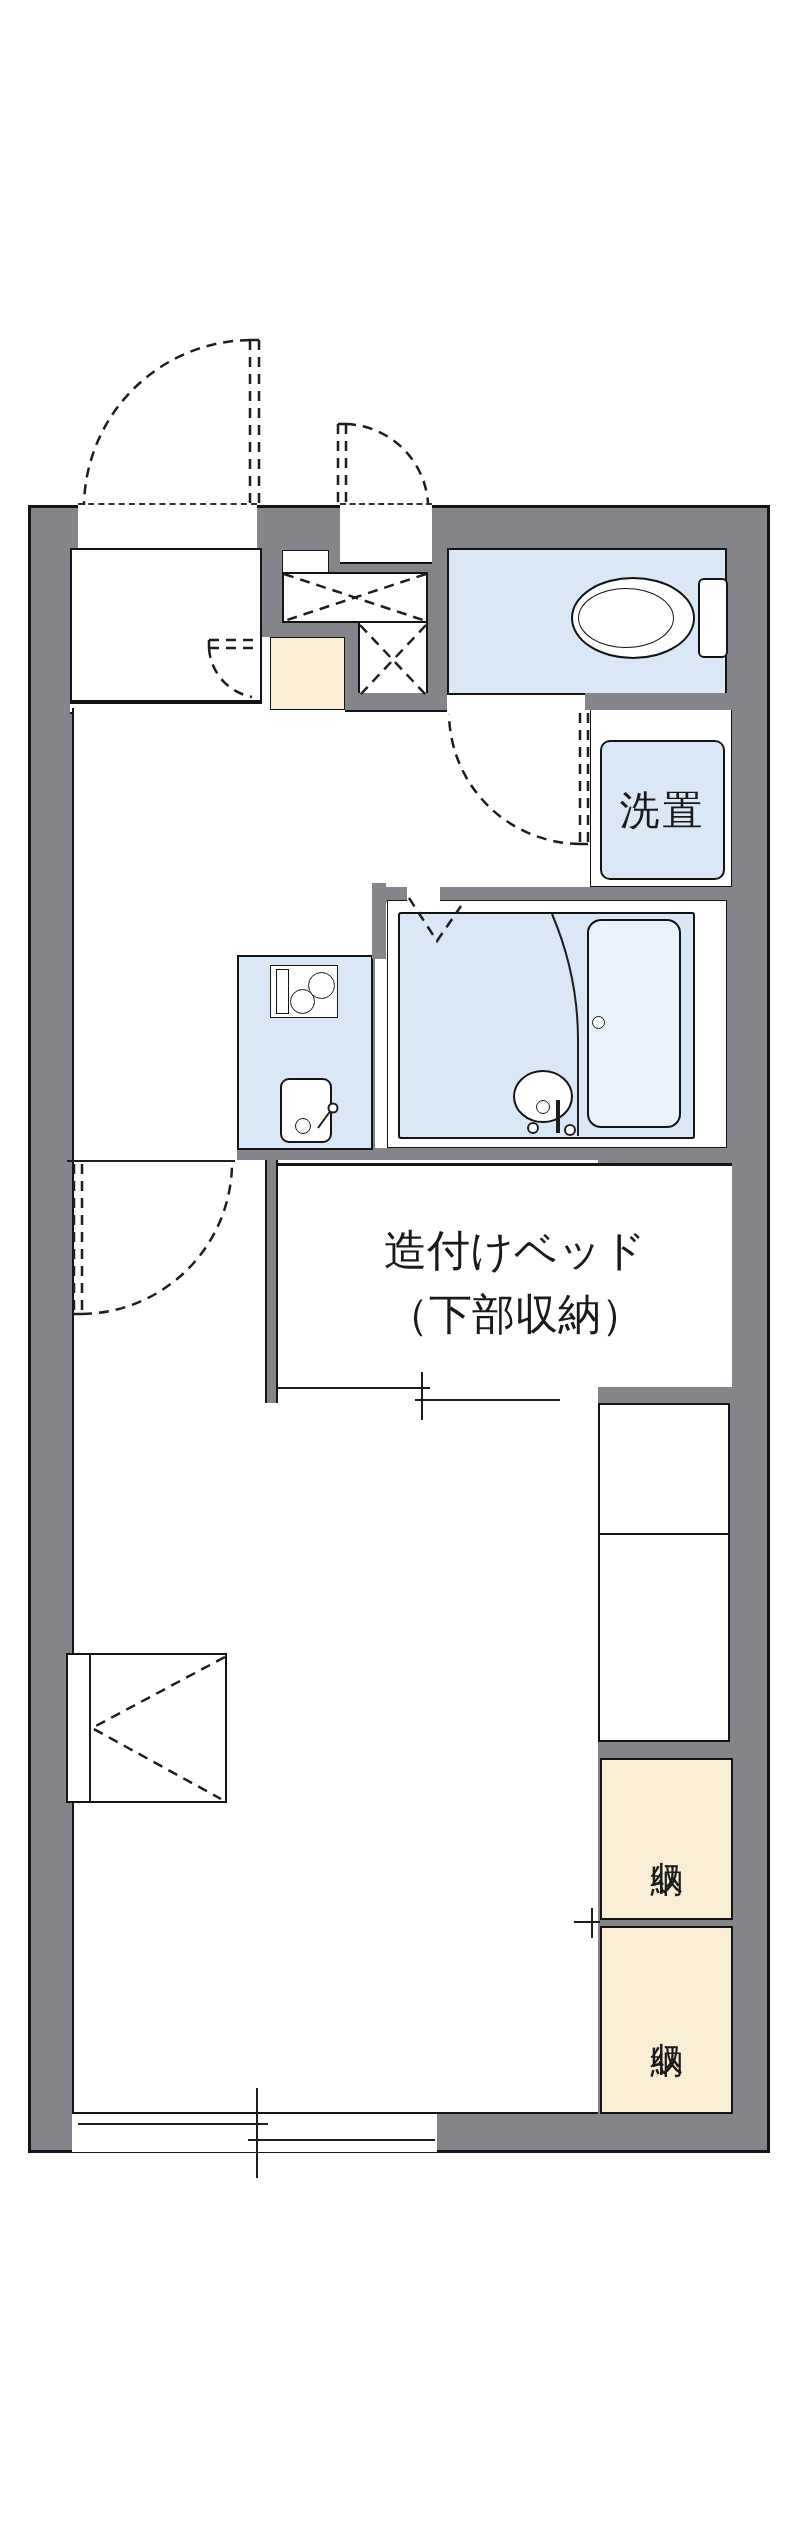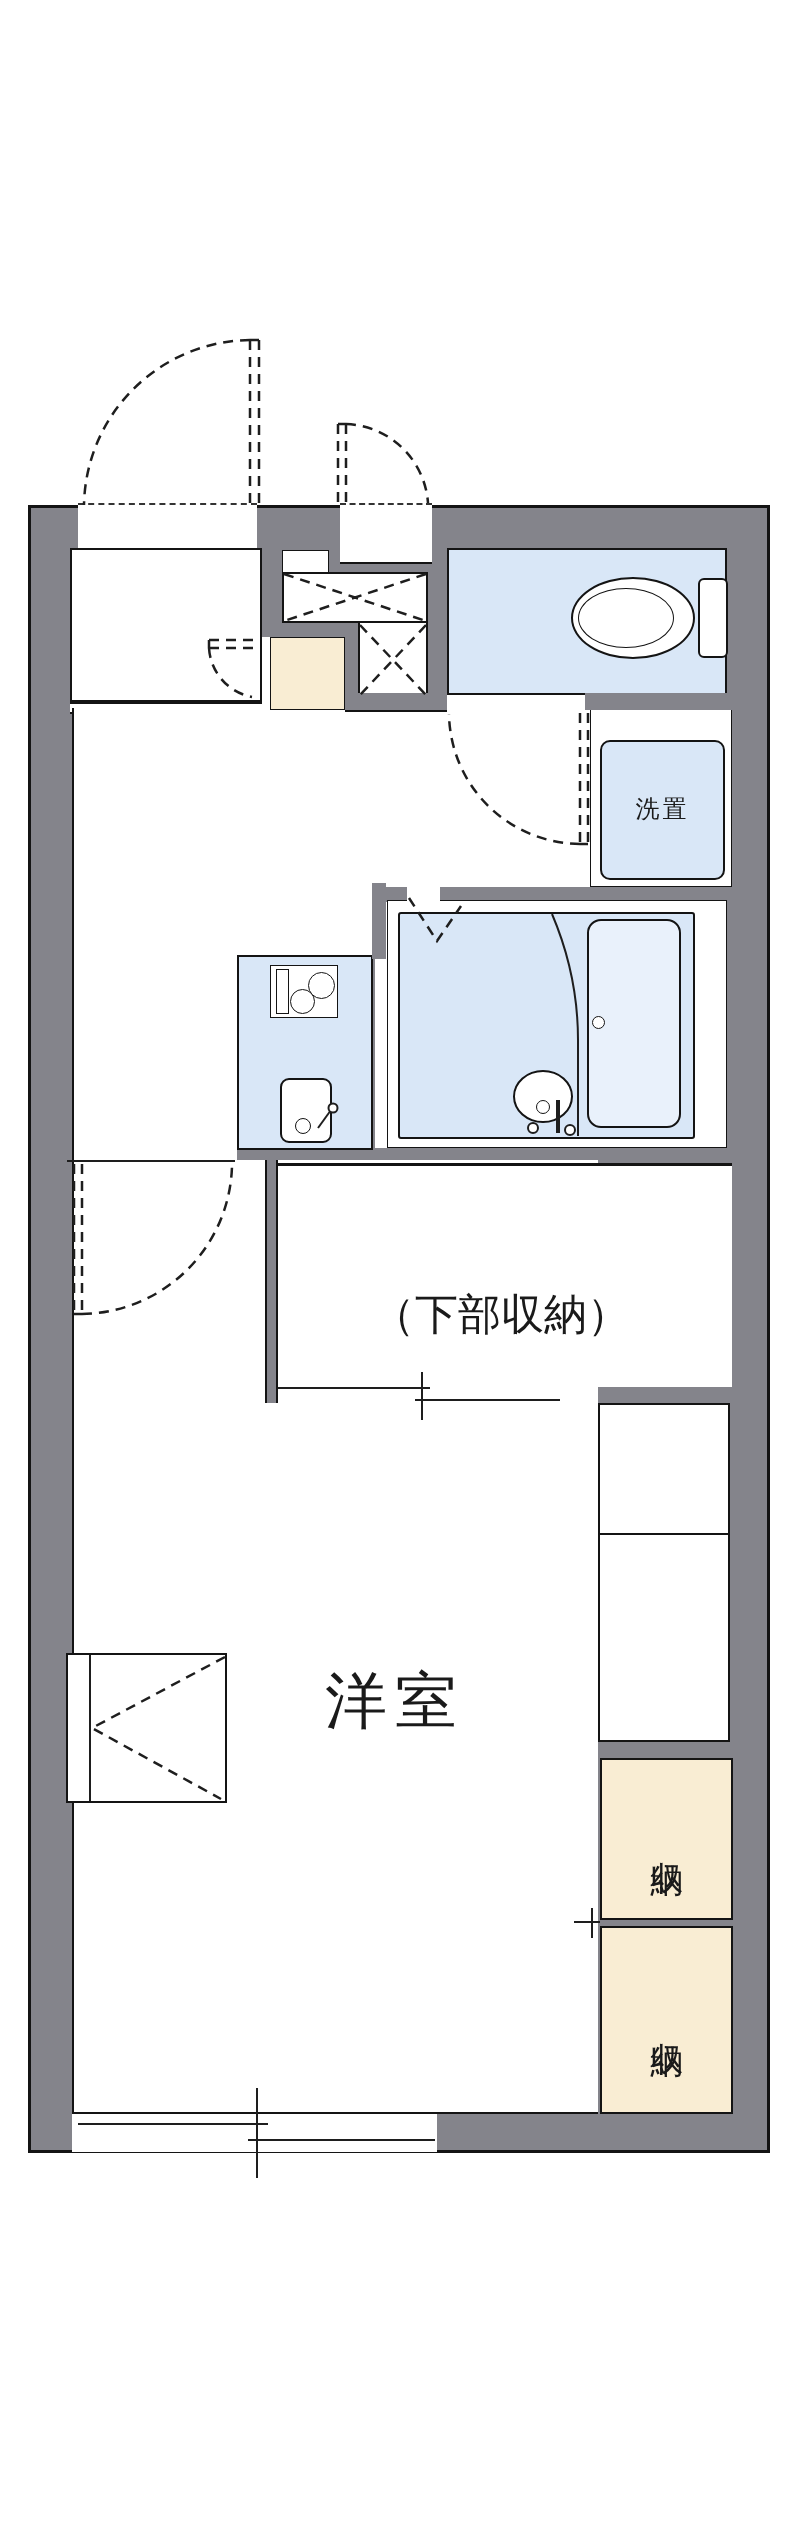--- a/index.html
+++ b/index.html
@@ -46,21 +46,21 @@
   <div class="abs floor" style="left:358px;top:623px;width:70px;height:74px;border:2px solid #141414;border-top:none;"></div>
 
   <div class="abs floor" style="left:262px;top:637px;width:8px;height:75px;"></div>
   <div class="abs beige b15" style="left:270px;top:637px;width:75px;height:73px;"></div>
 
   <div class="abs wet b2" style="left:447px;top:548px;width:280px;height:147px;"></div>
   <div class="abs floor" style="left:447px;top:695px;width:138px;height:15px;"></div>
 
   <div class="abs floor b15" style="left:590px;top:708px;width:142px;height:179px;"></div>
   <div class="abs wet b2 washerlbl" style="left:600px;top:740px;width:125px;height:140px;border-radius:10px;">
-    <span class="lbl" style="font-size:24px;letter-spacing:3px;">洗置</span>
+    <span class="lbl" style="font-size:40px;letter-spacing:3px;">洗置</span>
   </div>
 
   <div class="abs wet b2" style="left:237px;top:955px;width:136px;height:195px;"></div>
   <div class="abs floor b15" style="left:270px;top:965px;width:68px;height:53px;"></div>
   <div class="abs floor b15" style="left:276px;top:969px;width:13px;height:45px;"></div>
   <div class="abs floor b15" style="left:308px;top:972px;width:27px;height:27px;border-radius:50%;"></div>
   <div class="abs floor b15" style="left:290px;top:989px;width:25px;height:25px;border-radius:50%;"></div>
   <div class="abs floor b2" style="left:280px;top:1078px;width:52px;height:65px;border-radius:9px;"></div>
   <div class="abs floor b15" style="left:295px;top:1118px;width:16px;height:16px;border-radius:50%;"></div>
 
@@ -71,40 +71,40 @@
   <div class="abs floor b2" style="left:592px;top:1016px;width:13px;height:13px;border-radius:50%;border-width:1.5px;"></div>
   <div class="abs floor b2" style="left:513px;top:1070px;width:60px;height:53px;border-radius:50%;"></div>
   <div class="abs floor b15" style="left:536px;top:1100px;width:14px;height:14px;border-radius:50%;"></div>
 
   <div class="abs wallpiece" style="left:372px;top:883px;width:14px;height:76px;"></div>
   <div class="abs wallpiece" style="left:345px;top:693px;width:102px;height:19px;border-bottom:2px solid #141414;"></div>
   <div class="abs wallpiece" style="left:585px;top:693px;width:147px;height:17px;"></div>
   <div class="abs wallpiece" style="left:265px;top:1160px;width:13px;height:243px;border-left:2px solid #141414;border-right:2px solid #141414;"></div>
 
   <div class="abs floor" style="left:278px;top:1163px;width:454px;height:224px;border-top:3px solid #141414;"></div>
-  <div class="abs lbl" style="left:316px;top:1292px;width:370px;font-size:43px;text-align:center;">（下部収納）</div>
+  <div class="abs lbl" style="left:330px;top:1228px;width:370px;font-size:43px;">造付けベッド</div>
+  <div class="abs lbl" style="left:330px;top:1292px;width:370px;font-size:43px;text-align:center;">（下部収納）</div>
 
   <div class="abs floor b2" style="left:598px;top:1403px;width:132px;height:132px;"></div>
   <div class="abs floor" style="left:598px;top:1535px;width:132px;height:207px;border:2px solid #141414;border-top:none;"></div>
   <div class="abs beige b2 storagebox" style="left:600px;top:1758px;width:133px;height:162px;">
     <span class="lbl vtext" style="font-size:33px;">収納</span>
   </div>
   <div class="abs beige b2 storagebox" style="left:600px;top:1926px;width:133px;height:188px;">
     <span class="lbl vtext" style="font-size:33px;">収納</span>
   </div>
 
   <div class="abs floor b2" style="left:66px;top:1653px;width:161px;height:150px;"></div>
 
   <div class="abs floor" style="left:72px;top:2112px;width:365px;height:40px;border-top:2px solid #141414;"></div>
 
   <div class="abs floor b2" style="left:698px;top:578px;width:30px;height:80px;border-radius:6px;"></div>
   <div class="abs floor b2" style="left:571px;top:577px;width:124px;height:82px;border-radius:50%;"></div>
   <div class="abs" style="left:578px;top:588px;width:96px;height:60px;border:1.5px solid #141414;border-radius:50%;"></div>
 
-  <div class="abs lbl" style="left:245px;top:1668px;width:300px;font-size:62px;letter-spacing:8px;">洋室</div>
 
   <svg width="800" height="2541" viewBox="0 0 800 2541">
     <g fill="none" stroke="#1e1e1e" stroke-width="2.5" stroke-dasharray="10 7">
 
       <path d="M250,340 V505 M259,340 V505 M250,340 H259"></path>
       <path d="M250,340 A168,168 0 0 0 84,505"></path>
 
       <path d="M338,424 V505 M346,424 V505 M338,424 H346"></path>
       <path d="M346,424 A85,85 0 0 1 428,503"></path>
 

